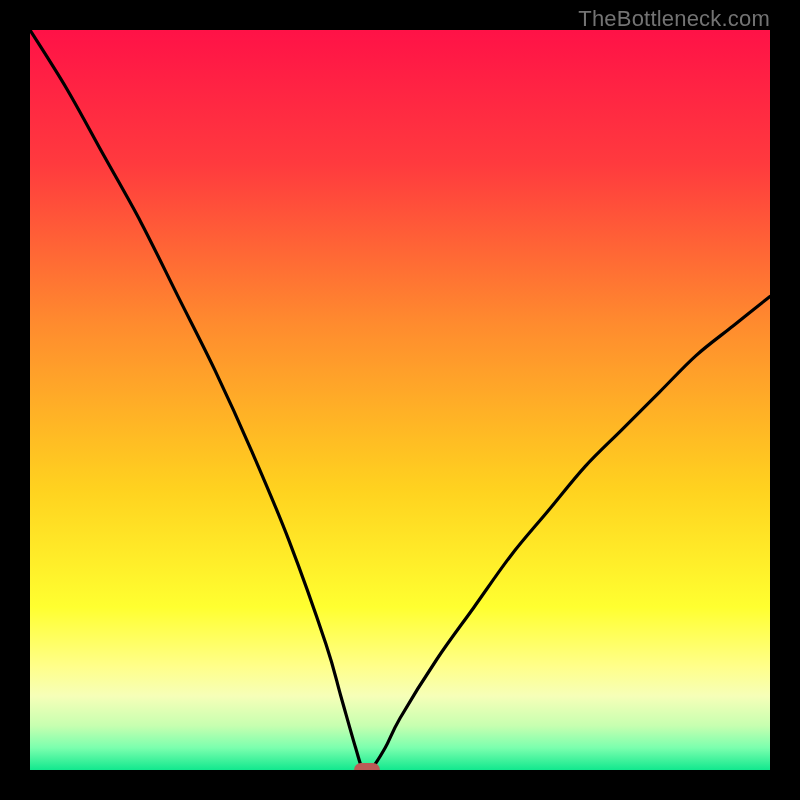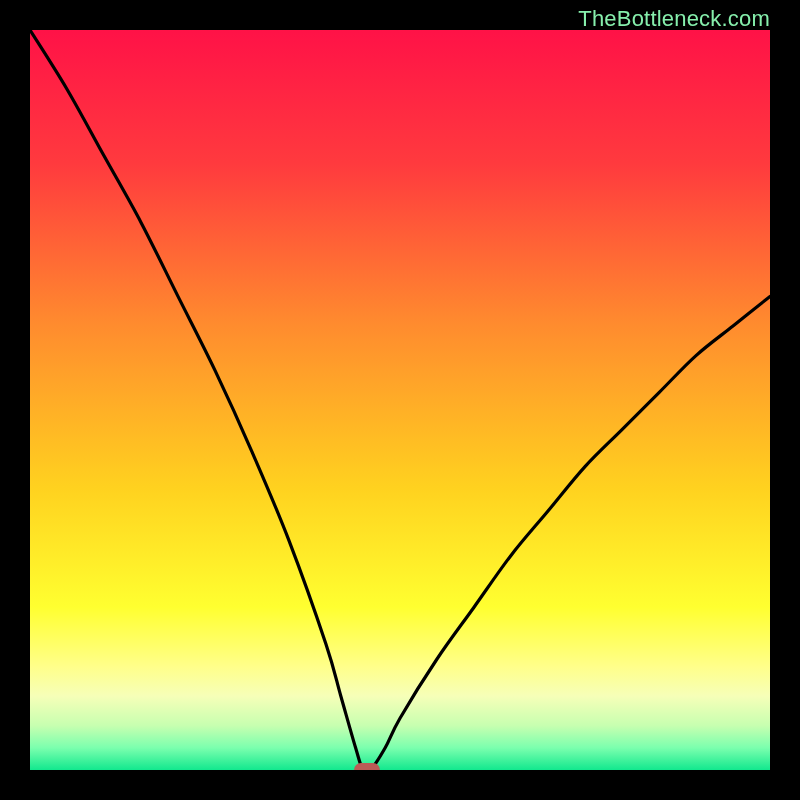--- a/index.html
+++ b/index.html
@@ -29,21 +29,21 @@
     position: absolute;
     left: 0;
     top: 0;
     width: 100%;
     height: 100%;
   }
   .watermark {
     position: absolute;
     top: 6px;
     right: 30px;
-    color: #86efac;
+    color: #737373;
     font-size: 22px;
     font-weight: 500;
     letter-spacing: 0.2px;
   }
   .curve-svg {
     position: absolute;
     left: 0;
     top: 0;
     width: 100%;
     height: 100%;

